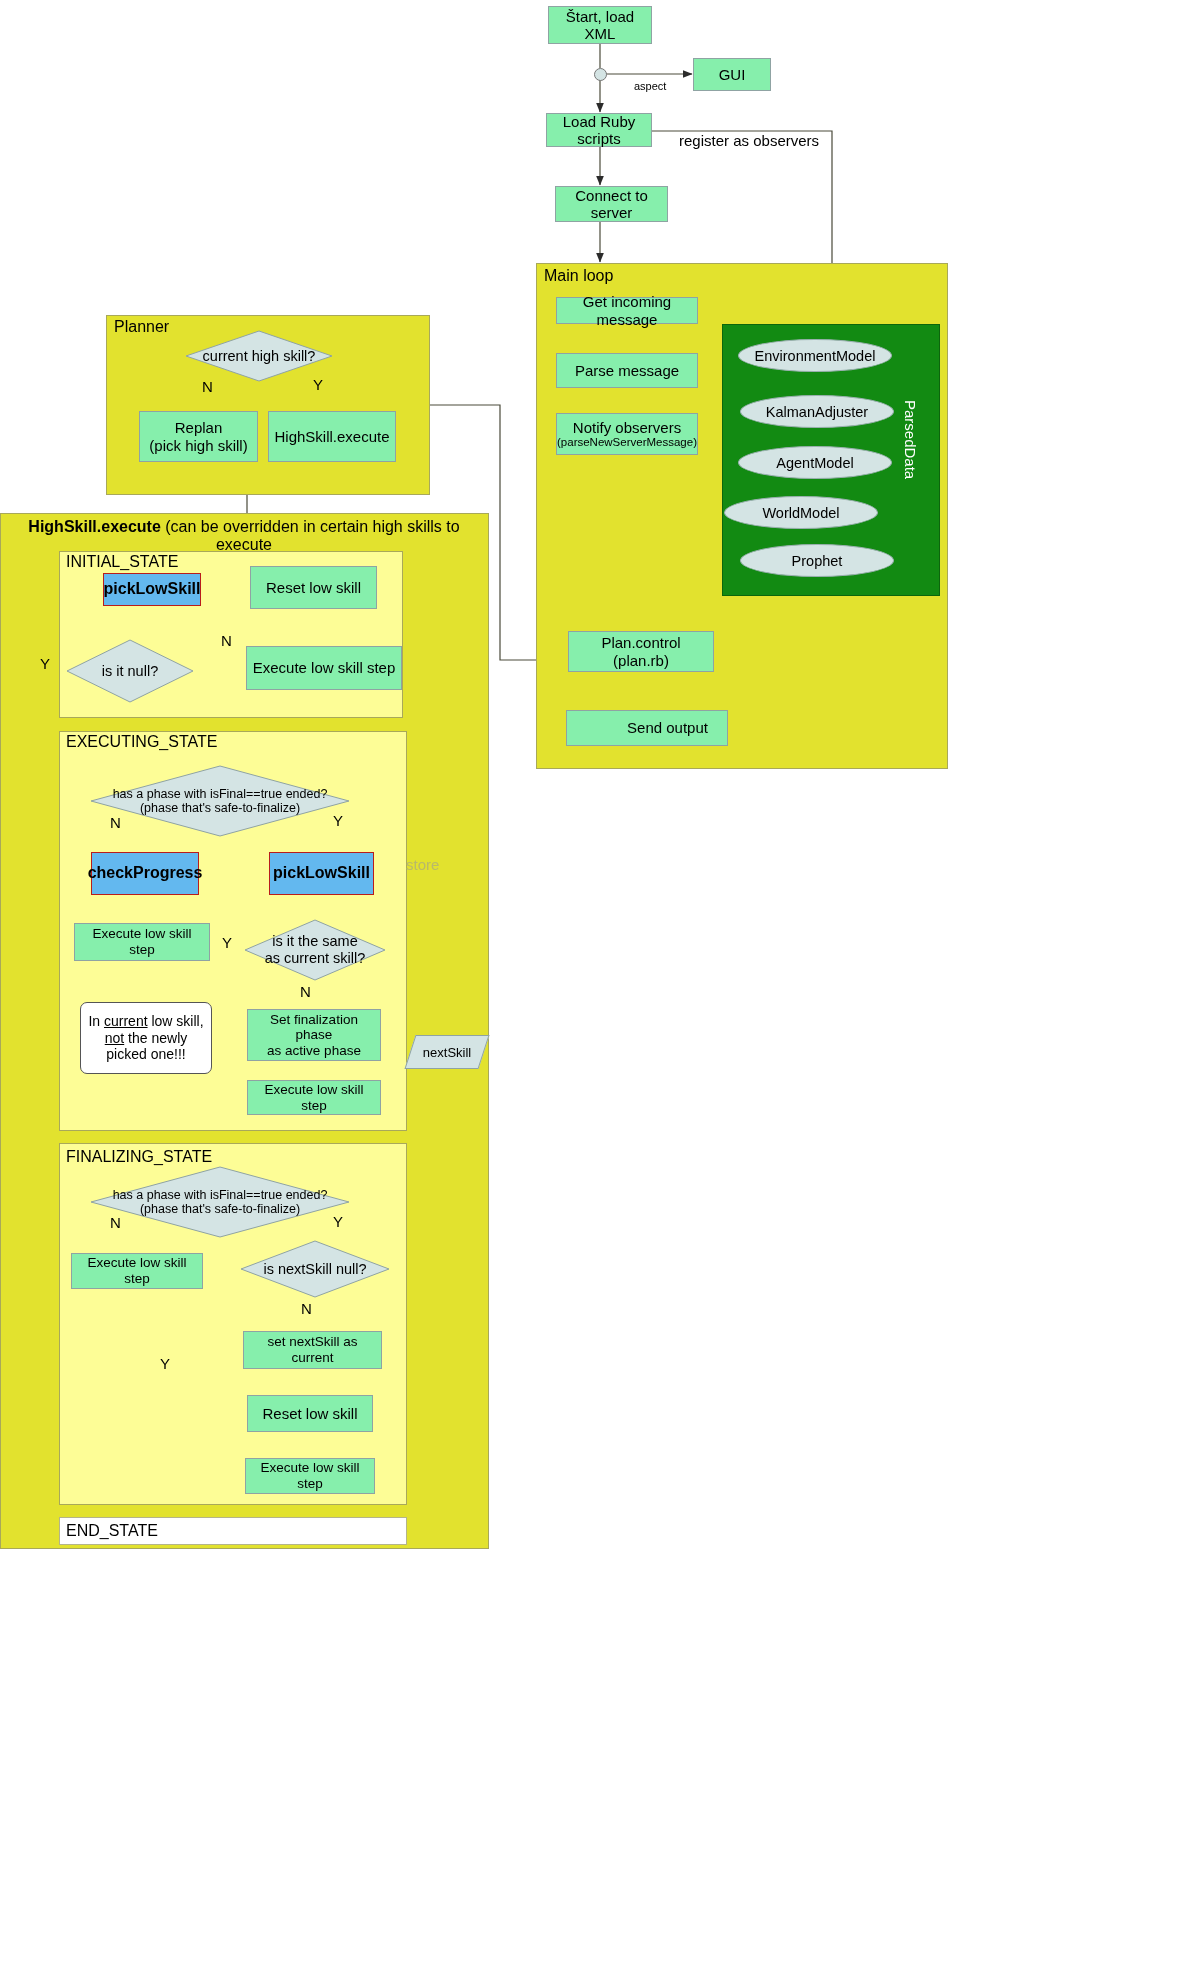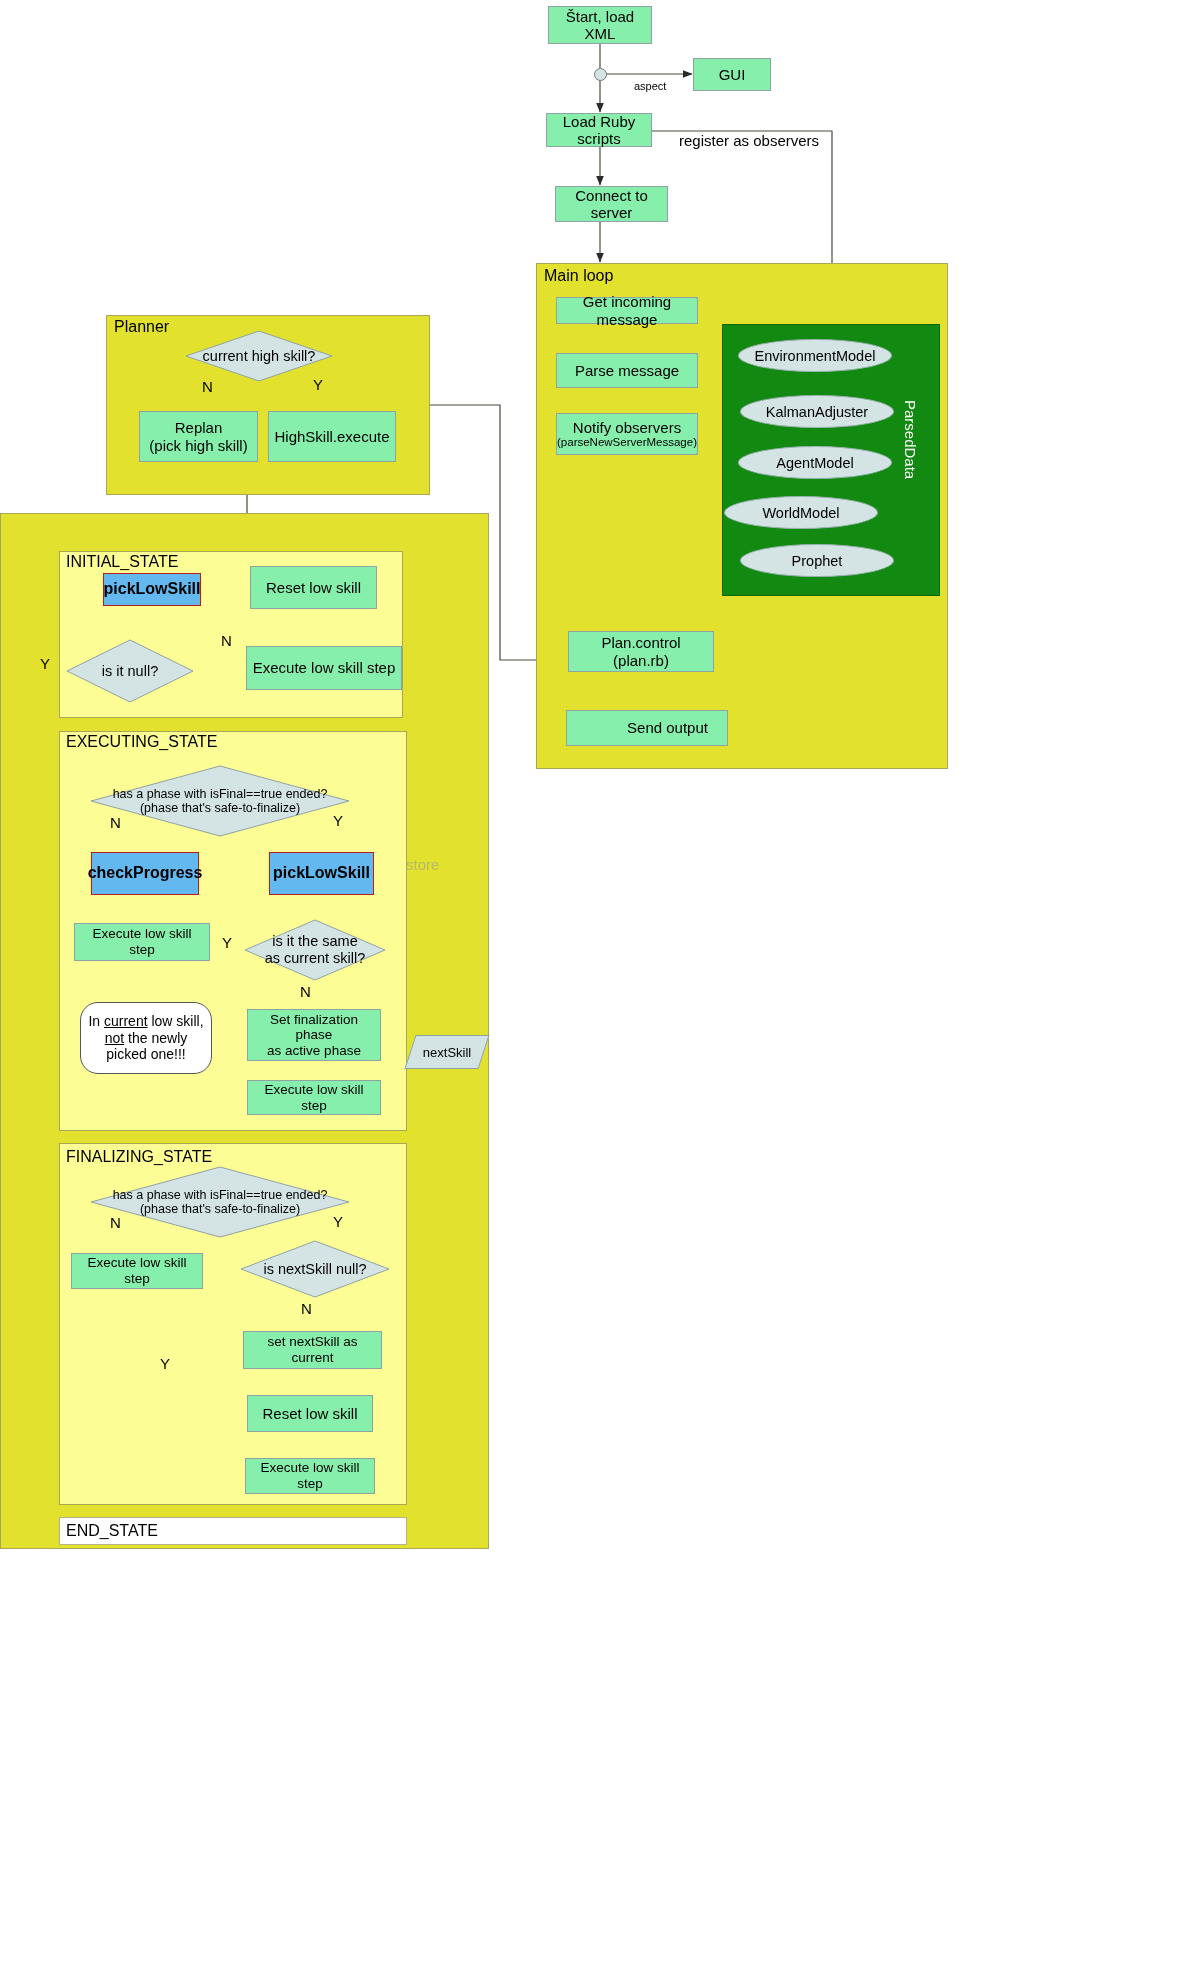--- a/index.html
+++ b/index.html
@@ -199,20 +199,24 @@
   <div class="group g-olive" style="left:536px;top:263px;width:412px;height:506px;"></div>
   <div class="glabel" style="left:544px;top:267px;">Main loop</div>
 
   <div class="group g-green" style="left:722px;top:324px;width:218px;height:272px;"></div>
   <div class="vlabel" style="left:919px;top:400px;">ParsedData</div>
 
   <div class="group g-olive" style="left:106px;top:315px;width:324px;height:180px;"></div>
   <div class="glabel" style="left:114px;top:318px;">Planner</div>
 
   <div class="group g-olive" style="left:0px;top:513px;width:489px;height:1036px;"></div>
+  <div class="glabel-wrap" style="left:4px;top:518px;width:480px;">
+    <span style="font-weight:bold;">HighSkill.execute</span><span> (can be overridden in certain high skills to execute</span><br>
+    <span>other high skills, etc.)</span>
+  </div>
 
   <div class="group g-lemon" style="left:59px;top:551px;width:344px;height:167px;"></div>
   <div class="glabel" style="left:66px;top:553px;">INITIAL_STATE</div>
 
   <div class="group g-lemon" style="left:59px;top:731px;width:348px;height:400px;"></div>
   <div class="glabel" style="left:66px;top:733px;">EXECUTING_STATE</div>
 
   <div class="group g-lemon" style="left:59px;top:1143px;width:348px;height:362px;"></div>
   <div class="glabel" style="left:66px;top:1148px;">FINALIZING_STATE</div>
 
@@ -314,21 +318,21 @@
     <div class="dtext">
       <span>
         <span>is it the same</span><br>
         <span>as current skill?</span>
       </span>
     </div>
   </div>
   <div class="elabel" style="left:222px;top:934px;">Y</div>
   <div class="elabel" style="left:300px;top:983px;">N</div>
 
-  <div class="callout" style="left:80px;top:1002px;width:132px;height:72px;">
+  <div class="callout" style="left:80px;top:1002px;width:132px;height:72px;border-radius:7px;">
     <span>
       <span>In </span><u>current</u><span> low skill,</span><br>
       <u>not</u><span> the newly</span><br>
       <span>picked one!!!</span>
     </span>
   </div>
 
   <div class="box" style="left:247px;top:1009px;width:134px;height:52px;flex-direction:column;font-size:13.5px;">
     <span>Set finalization phase</span>
     <span>as active phase</span>

